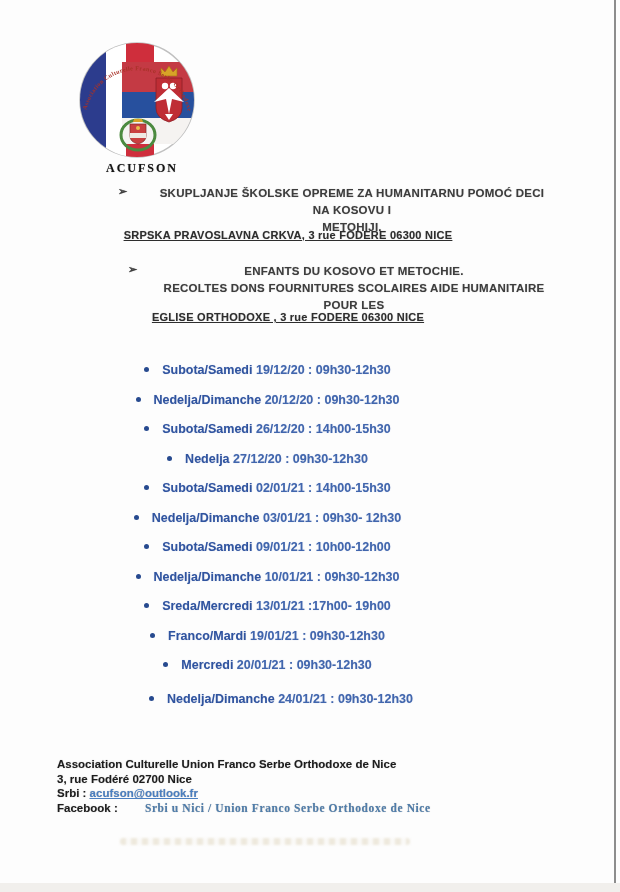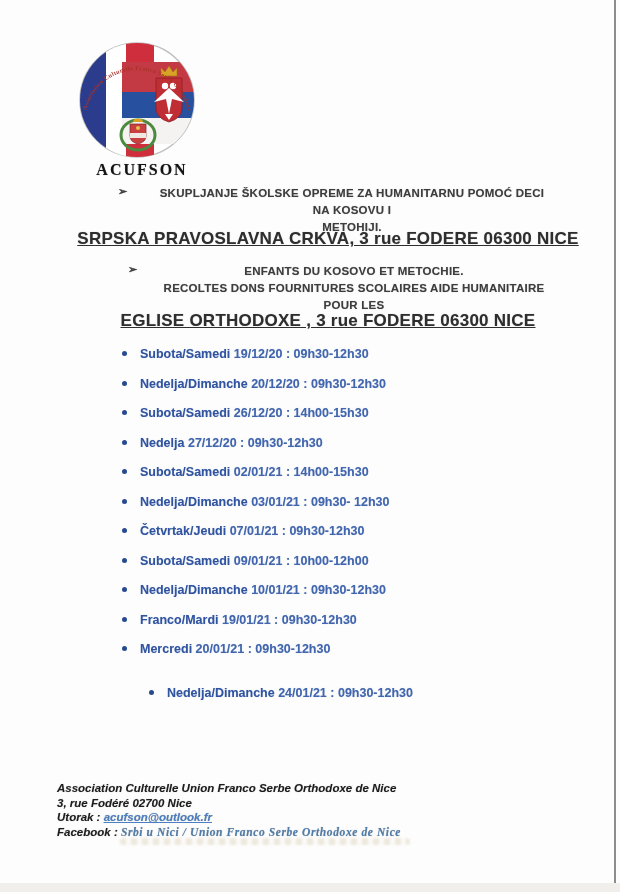--- a/index.html
+++ b/index.html
@@ -8,57 +8,57 @@
     background:#fdfdfd;
     font-family:"Liberation Sans",sans-serif;
   }
   .page-edge-right{position:absolute;top:0;right:4px;width:2px;height:100%;background:#8d8d8d;}
   .page-edge-bottom{position:absolute;bottom:0;left:0;width:100%;height:9px;background:#f1efec;}
 
   
   .logo{position:absolute;left:66px;top:38px;width:152px;text-align:center;}
   .acufson{
     margin-top:-7px;font-family:"Liberation Serif",serif;font-weight:bold;
-    font-size:16px;letter-spacing:2px;color:#141414;
+    font-size:12px;letter-spacing:2px;color:#141414;
     text-shadow:0 0 1px rgba(40,40,40,.45);
   }
 
   
   .h-block{position:absolute;color:#3d3d3d;font-weight:bold;font-size:11.5px;
     letter-spacing:.25px;text-shadow:0 0 1px rgba(70,70,70,.4);}
   .h-serbian{top:185px;left:118px;width:436px;}
   .h-french{top:263px;left:128px;width:420px;}
   .h-block .marker{position:absolute;left:0;top:0;font-size:11px;}
   .h-block .h-lines{margin-left:32px;text-align:center;line-height:17px;}
   .h-lines span{display:block;}
   .loc-line{position:absolute;left:0;width:576px;text-align:center;color:#2e2e2e;
-    font-weight:bold;font-size:17px;letter-spacing:.25px;
-    text-decoration:underline;text-shadow:0 0 1px rgba(60,60,60,.4);margin-left:40px;}
+    font-weight:bold;font-size:11px;letter-spacing:.25px;
+    text-decoration:underline;text-shadow:0 0 1px rgba(60,60,60,.4);}
   .loc1{top:229px;}
   .loc2{top:311px;}
 
   
-  .schedule{position:absolute;top:348px;left:122px;list-style:none;margin:0;padding:0;}
+  .schedule{position:absolute;top:364px;left:122px;list-style:none;margin:0;padding:0;text-align:center;}
   .schedule li{
     margin-bottom:16.5px;font-size:12.5px;line-height:13px;font-weight:bold;
     text-shadow:0 0 1px rgba(70,100,180,.35);
   }
   .schedule li .bullet{
     display:inline-block;width:5px;height:5px;border-radius:50%;
     background:#274a8f;margin-right:13px;vertical-align:2px;
   }
   .schedule li .day{color:#30549f;}
   .schedule li .time{color:#4166ad;}
-  .schedule li.indented{margin-left:27px;margin-top:31px;}
+  .schedule li.indented{margin-left:27px;margin-top:21px;}
 
   
-  .footer{position:absolute;left:57px;top:781px;font-size:11.5px;line-height:14.7px;
-    color:#1d1d1d;font-weight:bold;text-shadow:0 0 1px rgba(50,50,50,.4);font-style:italic;}
+  .footer{position:absolute;left:57px;top:757px;font-size:11.5px;line-height:14.7px;
+    color:#1d1d1d;font-weight:bold;text-shadow:0 0 1px rgba(50,50,50,.4);}
   .footer .email-link{color:#4a7fc1;text-decoration:underline;font-weight:bold;cursor:pointer;}
-  .footer .fb-name{color:#4f7dab;font-family:"Liberation Serif",serif;letter-spacing:.6px;cursor:pointer;}
+  .footer .fb-name{color:#4f7dab;font-family:"Liberation Serif",serif;letter-spacing:.6px;cursor:pointer;margin-left:24px;}
 
   .scan-ghost{position:absolute;left:120px;top:838px;width:290px;height:7px;
     background:repeating-linear-gradient(90deg,rgba(205,190,150,.30) 0 6px,rgba(230,225,205,.12) 6px 11px);
     filter:blur(1.3px);border-radius:3px;}
 </style>
 </head>
 <body>
 
 <div class="page-edge-right"></div>
 <div class="page-edge-bottom"></div>
@@ -142,39 +142,39 @@
     <li>
     <span class="bullet"></span><span class="day">Nedelja</span><span class="time">&nbsp;27/12/20 : 09h30-12h30</span>
   </li>
     <li>
     <span class="bullet"></span><span class="day">Subota/Samedi</span><span class="time">&nbsp;02/01/21 : 14h00-15h30</span>
   </li>
     <li>
     <span class="bullet"></span><span class="day">Nedelja/Dimanche</span><span class="time">&nbsp;03/01/21 : 09h30- 12h30</span>
   </li>
     <li>
-    <span class="bullet"></span><span class="day">Četvrtak/Jeudi</span><span class="time">&nbsp;07/01/21 : 09h30-12h30</span>
-  </li>
-    <li>
     <span class="bullet"></span><span class="day">Subota/Samedi</span><span class="time">&nbsp;09/01/21 : 10h00-12h00</span>
   </li>
     <li>
     <span class="bullet"></span><span class="day">Nedelja/Dimanche</span><span class="time">&nbsp;10/01/21 : 09h30-12h30</span>
+  </li>
+    <li>
+    <span class="bullet"></span><span class="day">Sreda/Mercredi</span><span class="time">&nbsp;13/01/21 :17h00- 19h00</span>
   </li>
     <li>
     <span class="bullet"></span><span class="day">Franco/Mardi</span><span class="time">&nbsp;19/01/21 : 09h30-12h30</span>
   </li>
     <li>
     <span class="bullet"></span><span class="day">Mercredi</span><span class="time">&nbsp;20/01/21 : 09h30-12h30</span>
   </li>
     <li class="indented">
     <span class="bullet"></span><span class="day">Nedelja/Dimanche</span><span class="time">&nbsp;24/01/21 : 09h30-12h30</span>
   </li>
   </ul>
 
 <div class="footer">
   <div>Association Culturelle Union Franco Serbe Orthodoxe de Nice</div>
   <div>3, rue Fodéré 02700 Nice</div>
-  <div><span>Utorak : </span><span class="email-link">acufson@outlook.fr</span></div>
+  <div><span>Srbi : </span><span class="email-link">acufson@outlook.fr</span></div>
   <div><span>Facebook : </span><span class="fb-name">Srbi u Nici / Union Franco Serbe Orthodoxe de Nice</span></div>
 </div>
 
 <div class="scan-ghost"></div>
 
 </body></html>

